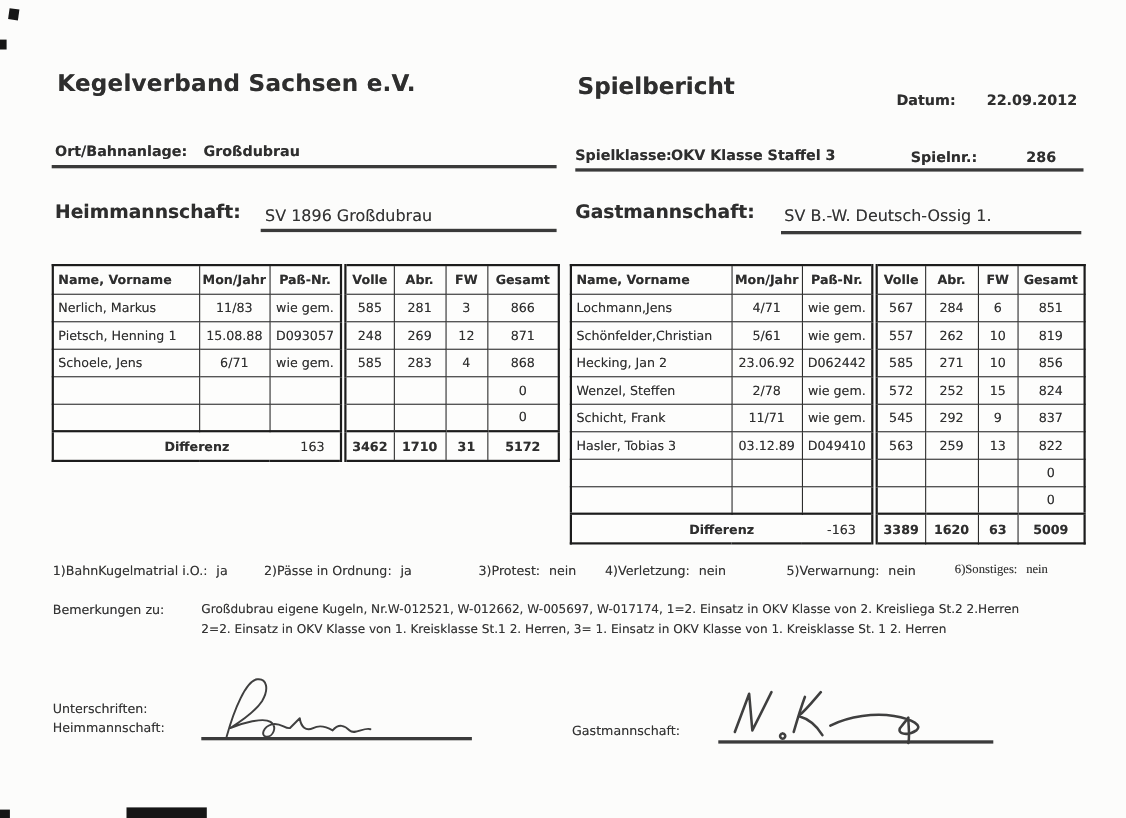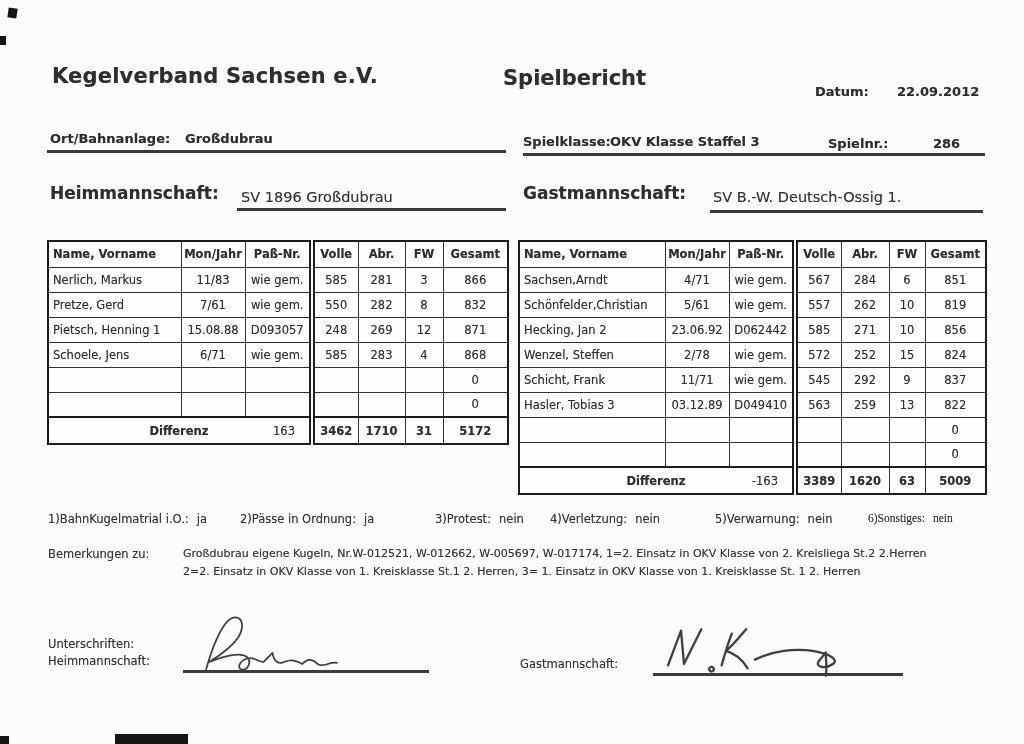--- a/index.html
+++ b/index.html
@@ -50,21 +50,21 @@
 <body>
 
 <div class="page">
 
   <div class="artifact" style="left:8px; top:8px; width:9px; height:10px; transform:rotate(8deg);"></div>
   <div class="artifact" style="left:0; top:36px; width:6px; height:9px;"></div>
   <div class="artifact" style="left:0; top:736px; width:9px; height:8px;"></div>
   <div class="artifact" style="left:115px; top:734px; width:73px; height:10px;"></div>
 
   <div class="abs org-title" style="left:52px; top:64px;">Kegelverband Sachsen e.V.</div>
-  <div class="abs doc-title" style="left:503px; top:66px;">Spielbericht</div>
+  <div class="abs doc-title" style="left:525px; top:66px;">Spielbericht</div>
   <div class="abs lbl13" style="left:815px; top:84px;">Datum:</div>
   <div class="abs lbl13" style="left:897px; top:84px;">22.09.2012</div>
 
   <div class="abs lbl13" style="left:50px; top:131px;">Ort/Bahnanlage:</div>
   <div class="abs lbl13" style="left:185px; top:131px;">Großdubrau</div>
   <div class="rule" style="left:47px; top:150px; width:459px; height:3px;"></div>
 
   <div class="abs lbl13" style="left:523px; top:134px;">Spielklasse:</div>
   <div class="abs lbl13" style="left:610px; top:134px;">OKV Klasse Staffel 3</div>
   <div class="abs lbl13" style="left:828px; top:136px;">Spielnr.:</div>
@@ -104,29 +104,20 @@
         <tr>
           <td class="c0">Nerlich, Markus</td>
           <td class="c1">11/83</td>
           <td class="c2">wie gem.</td>
           <td class="c3">585</td>
           <td class="c4">281</td>
           <td class="c5">3</td>
           <td class="c6">866</td>
         </tr>
         <tr>
-          <td class="c0">Pretze, Gerd</td>
-          <td class="c1">7/61</td>
-          <td class="c2">wie gem.</td>
-          <td class="c3">550</td>
-          <td class="c4">282</td>
-          <td class="c5">8</td>
-          <td class="c6">832</td>
-        </tr>
-        <tr>
           <td class="c0">Pietsch, Henning 1</td>
           <td class="c1">15.08.88</td>
           <td class="c2">D093057</td>
           <td class="c3">248</td>
           <td class="c4">269</td>
           <td class="c5">12</td>
           <td class="c6">871</td>
         </tr>
         <tr>
           <td class="c0">Schoele, Jens</td>
@@ -186,21 +177,21 @@
         <th class="c1">Mon/Jahr</th>
         <th class="c2">Paß-Nr.</th>
         <th class="c3">Volle</th>
         <th class="c4">Abr.</th>
         <th class="c5">FW</th>
         <th class="c6">Gesamt</th>
       </tr>
     </thead>
     <tbody>
         <tr>
-          <td class="c0">Sachsen,Arndt</td>
+          <td class="c0">Lochmann,Jens</td>
           <td class="c1">4/71</td>
           <td class="c2">wie gem.</td>
           <td class="c3">567</td>
           <td class="c4">284</td>
           <td class="c5">6</td>
           <td class="c6">851</td>
         </tr>
         <tr>
           <td class="c0">Schönfelder,Christian</td>
           <td class="c1">5/61</td>

